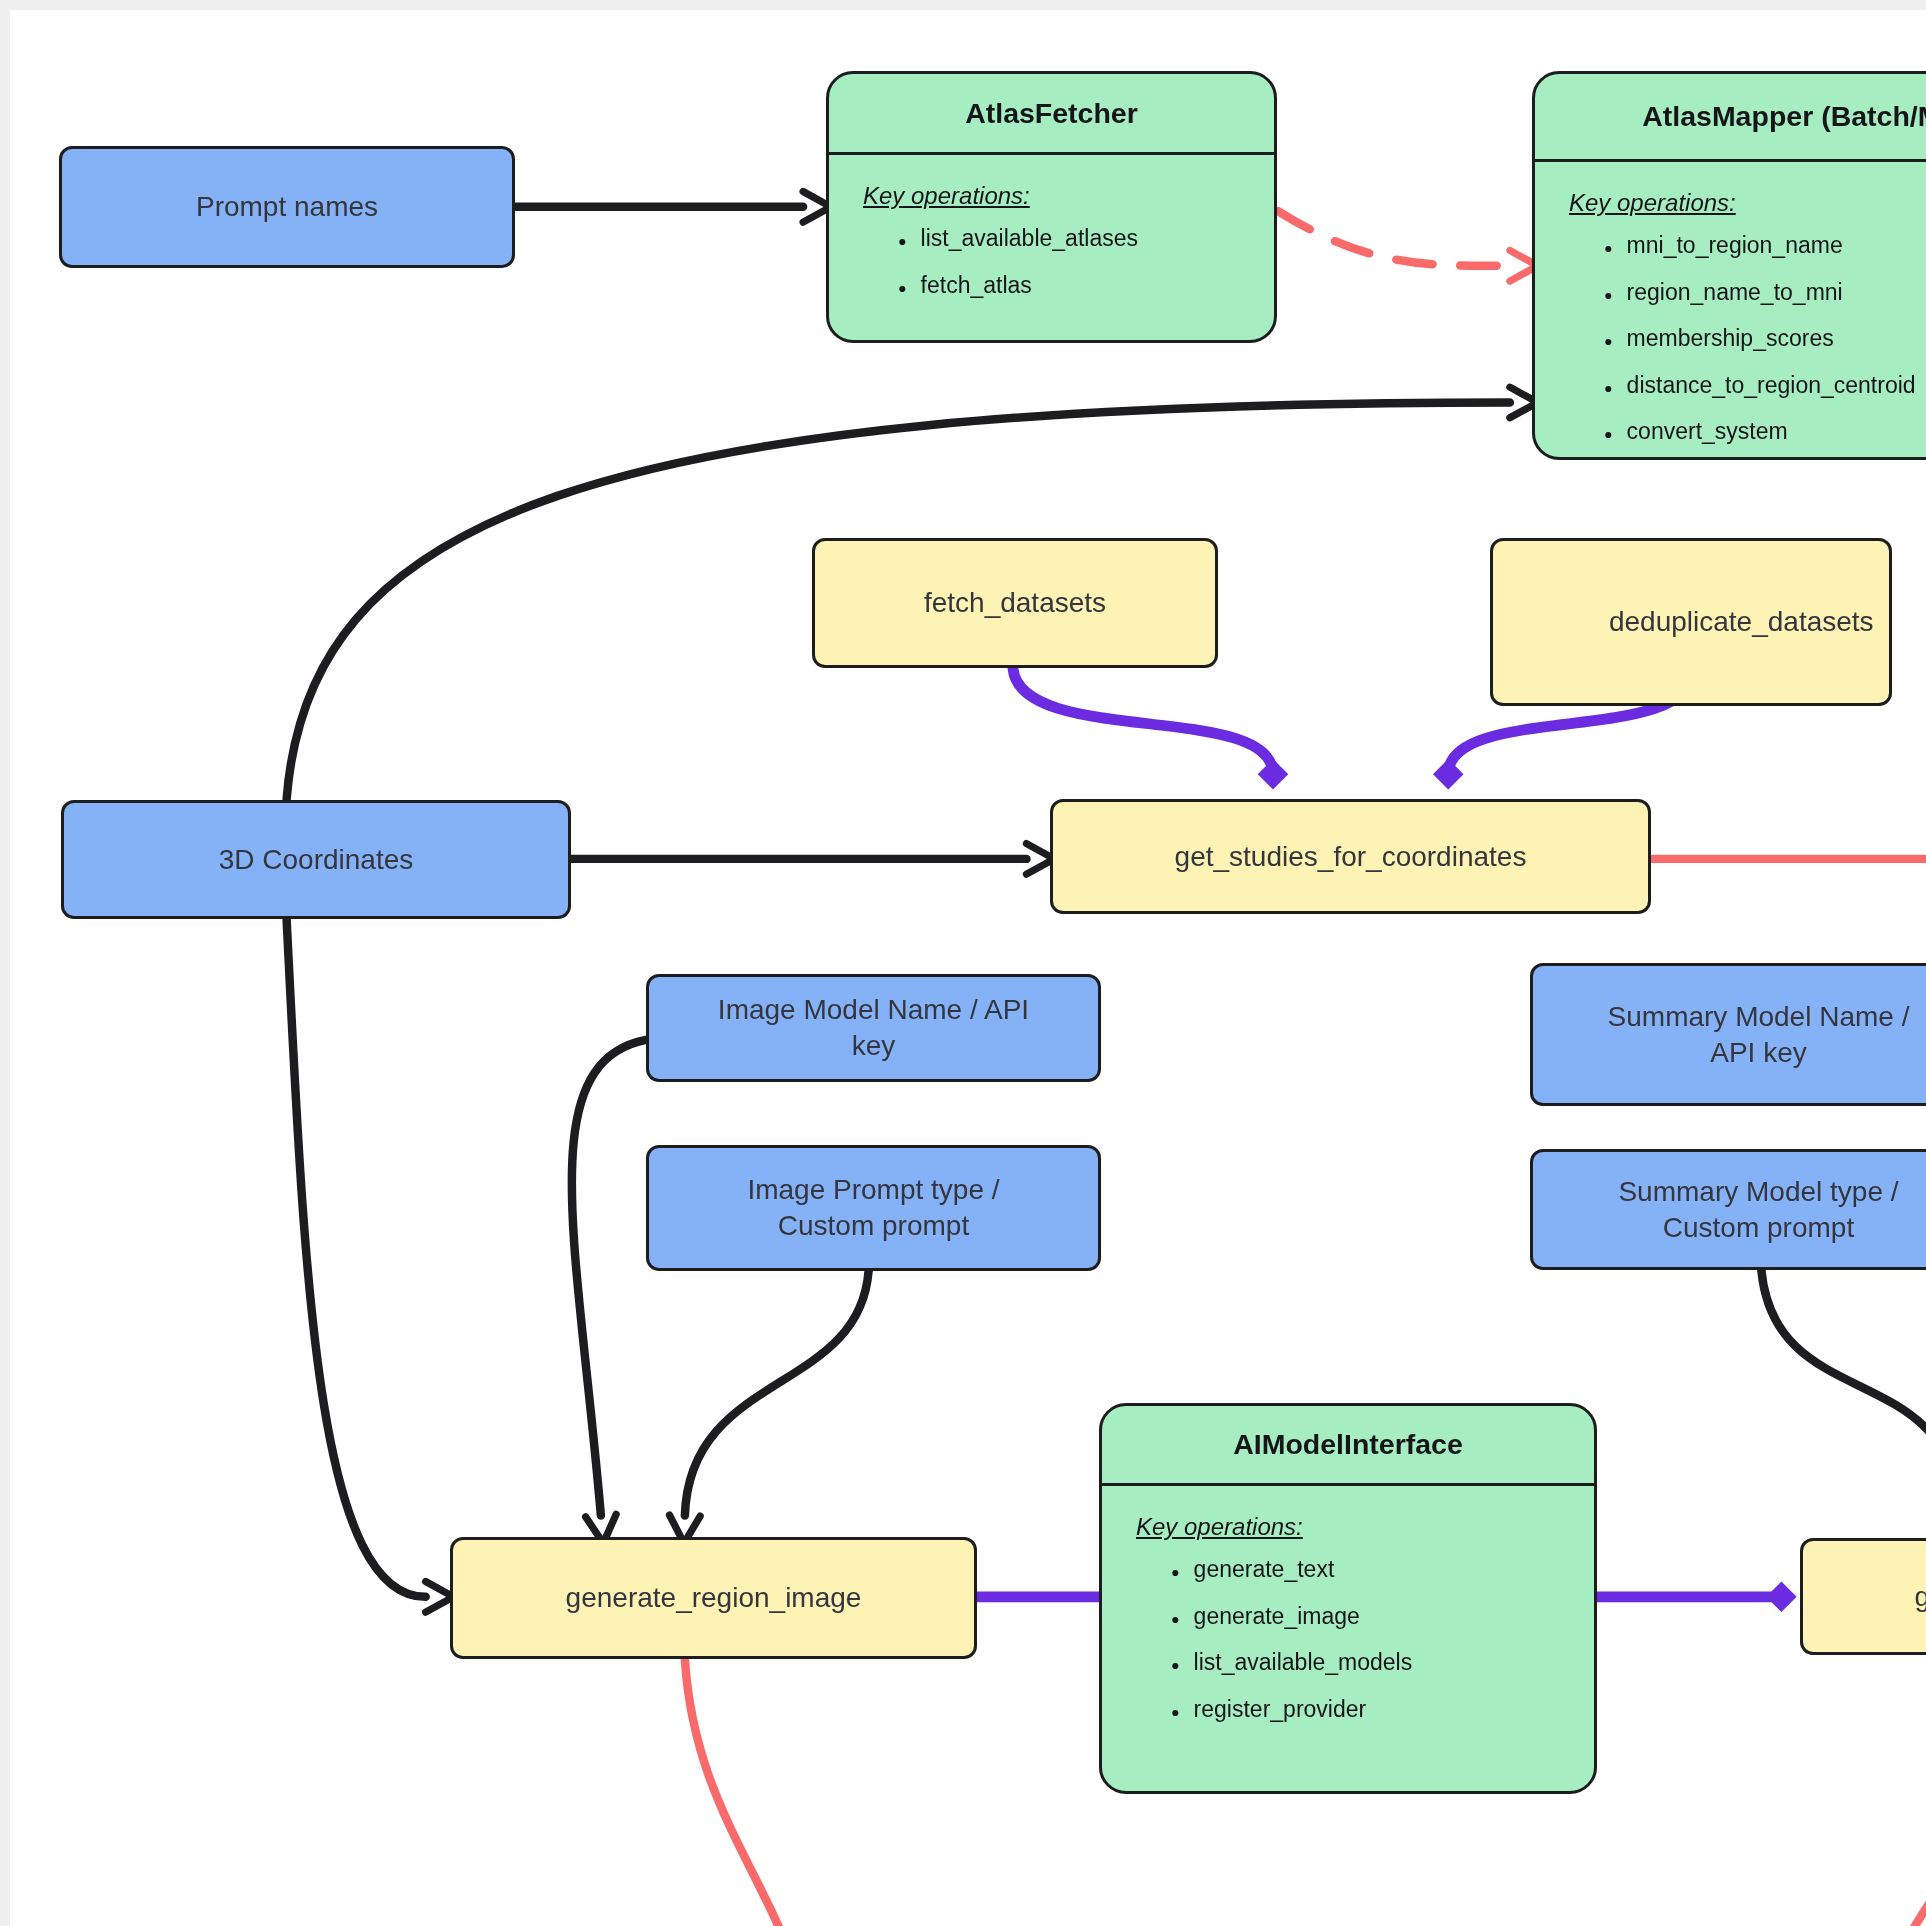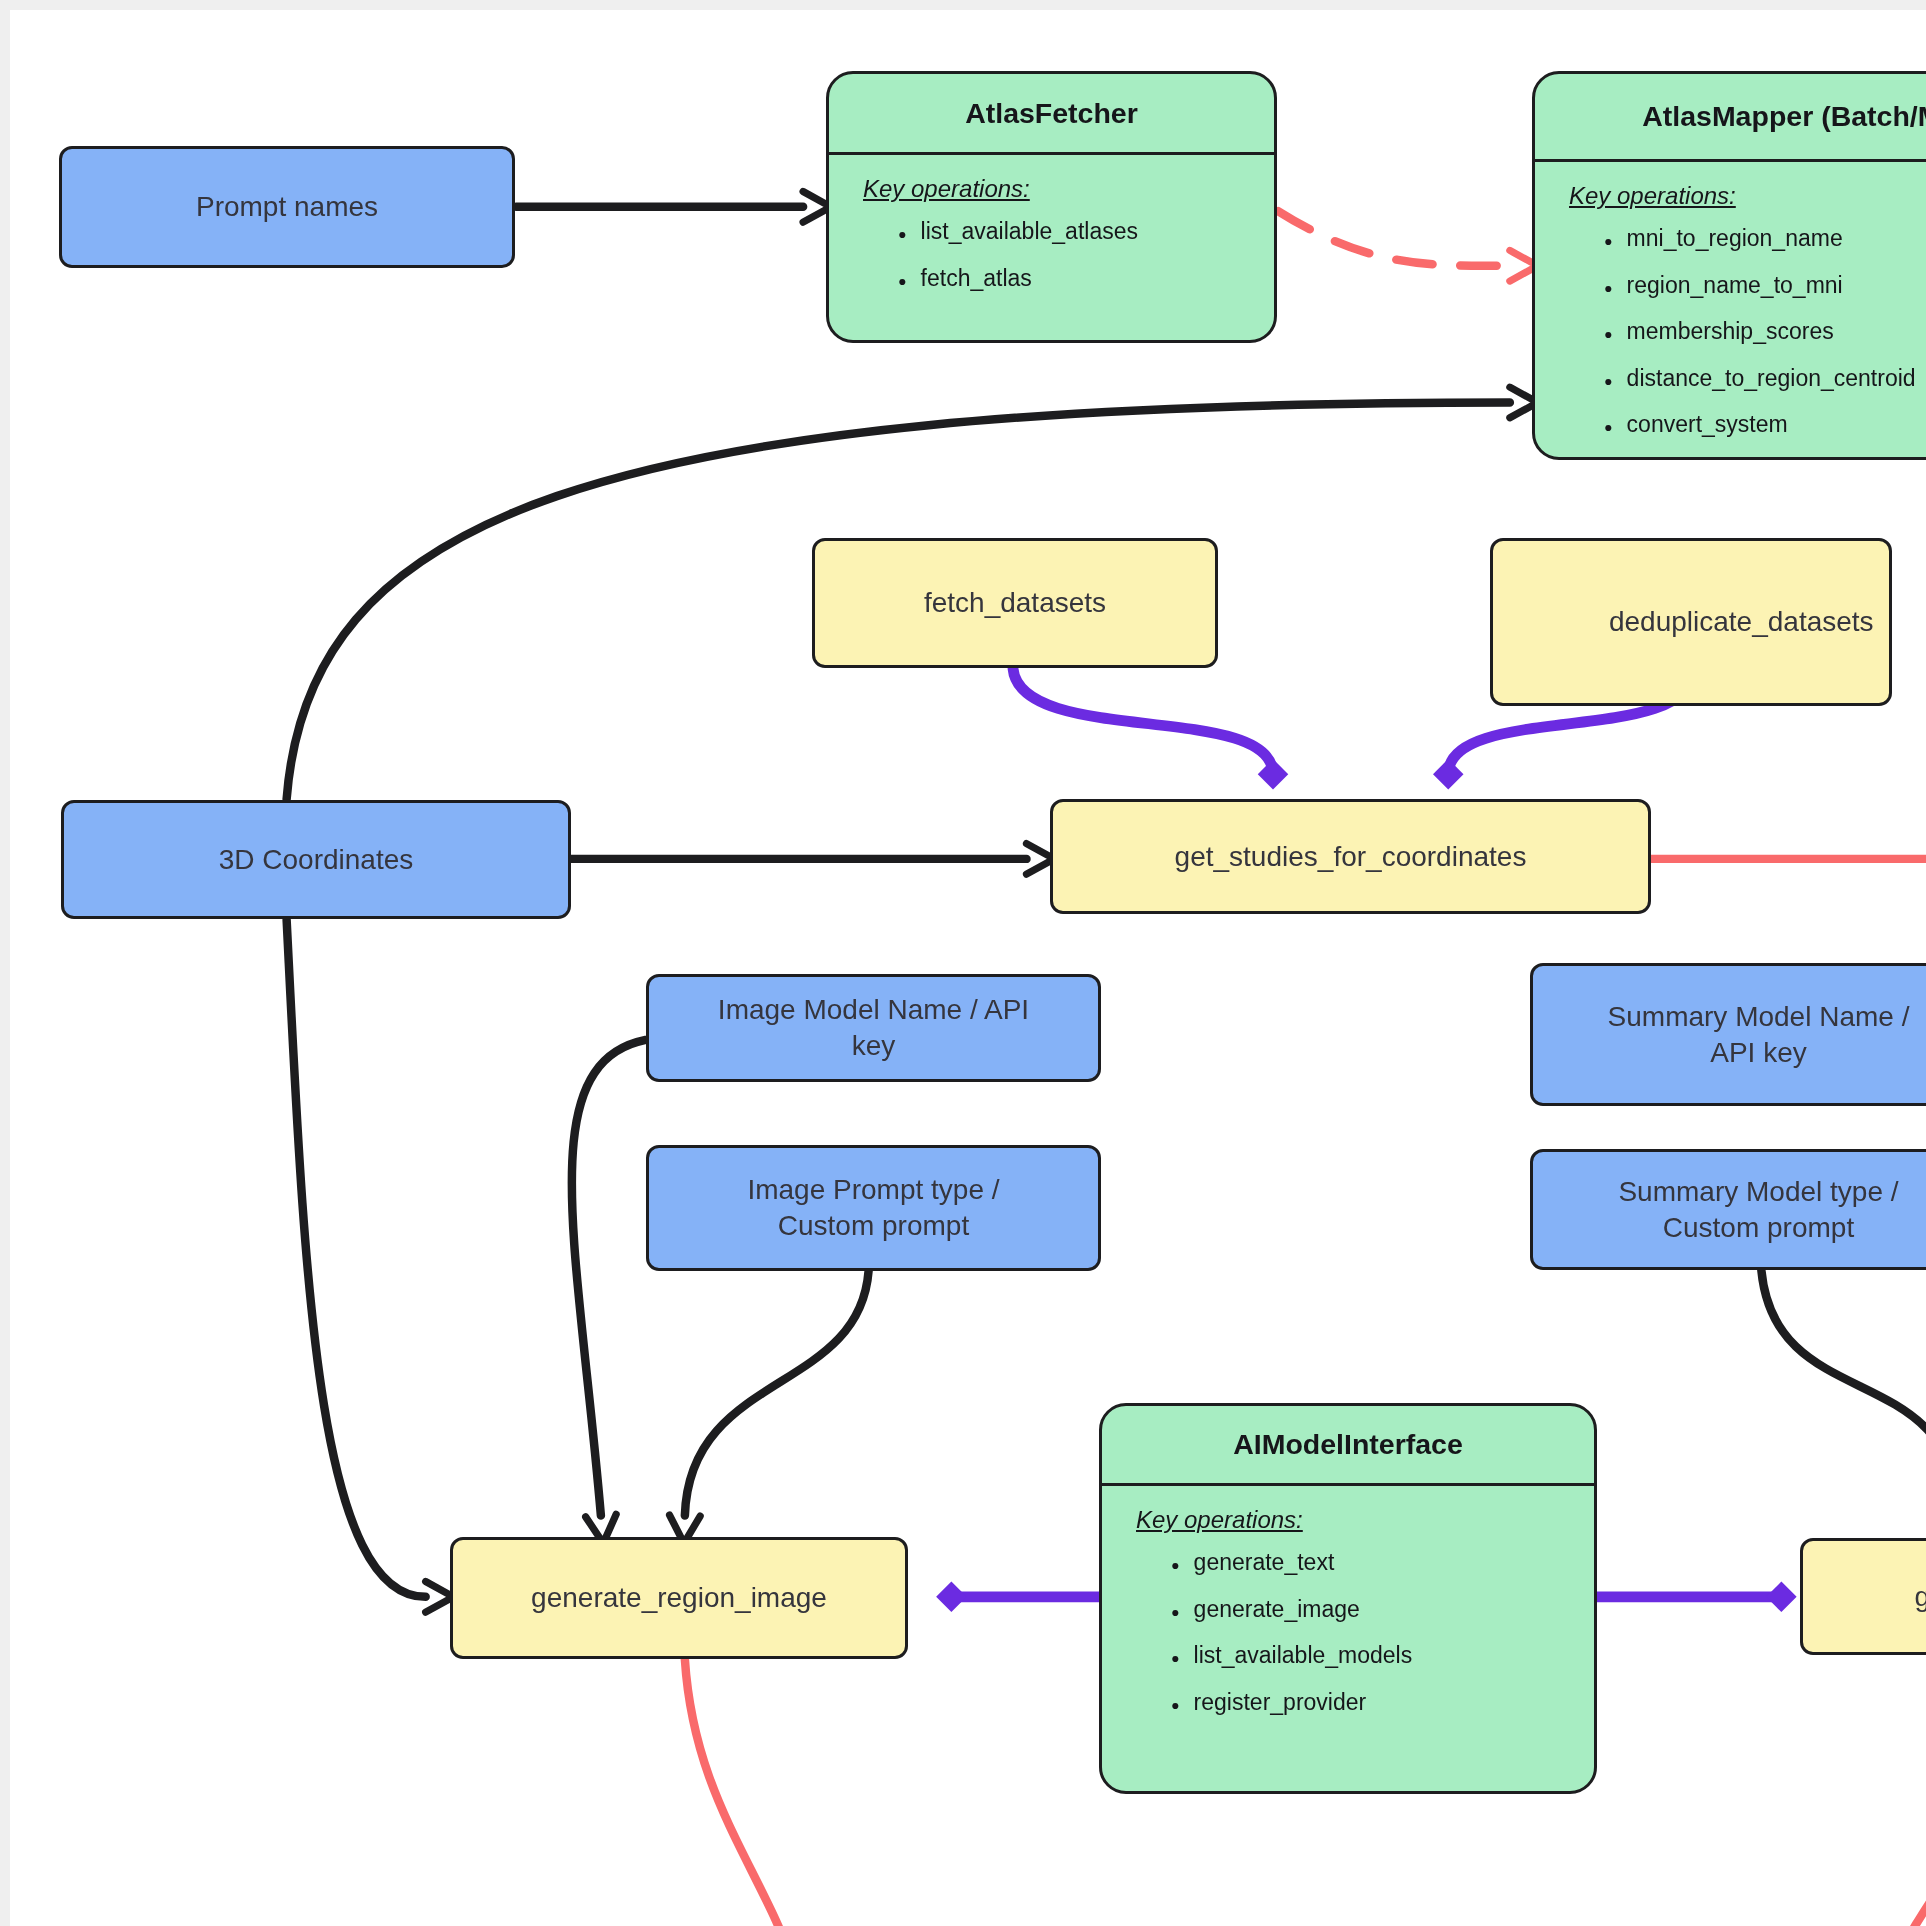--- a/index.html
+++ b/index.html
@@ -9,21 +9,21 @@
   #edges{position:absolute;left:0;top:0;z-index:1;}
   .node{position:absolute;box-sizing:border-box;border:3.5px solid #1d1d1f;border-radius:13px;
         display:flex;align-items:center;justify-content:center;text-align:center;
         color:#35353d;font-size:28px;line-height:1.28;z-index:2;white-space:pre-line;padding:0 15.4px;}
   .blue{background:#85b2f7;}
   .yellow{background:#fcf3b4;}
   .cls{position:absolute;box-sizing:border-box;border:3.5px solid #1d1d1f;border-radius:27px;
        background:#a7edc2;z-index:2;display:flex;flex-direction:column;color:#16161a;}
   .cls-title{box-sizing:border-box;border-bottom:3.1px solid #1d1d1f;display:flex;align-items:center;
        justify-content:center;font-weight:bold;font-size:28.5px;}
-  .cls-body{padding:20px 23px 0 34px;font-size:23px;}
+  .cls-body{padding:20px 23px 0 34px;font-size:23px;margin-top:7px;}
   .ops-heading{font-style:italic;text-decoration:underline;font-size:24px;margin-bottom:5.4px;}
   ul.ops{list-style:none;margin:0;padding:0 0 0 35px;}
   ul.ops li{display:flex;align-items:baseline;gap:14px;line-height:2.02;}
   ul.ops .bullet{font-size:0.62em;}
 </style>
 </head>
 <body>
 
 <div id="page">
 
@@ -89,21 +89,21 @@
 
   <div class="node yellow" style="left:812px;top:538px;width:406px;height:130px;">
     <span>fetch_datasets</span>
   </div>
   <div class="node yellow" style="left:1490px;top:538px;width:402px;height:168px;justify-content:flex-end;">
     <span>deduplicate_datasets</span>
   </div>
   <div class="node yellow" style="left:1050px;top:799px;width:601px;height:115px;">
     <span>get_studies_for_coordinates</span>
   </div>
-  <div class="node yellow" style="left:450px;top:1537px;width:458px;height:122px;">
+  <div class="node yellow" style="left:450px;top:1537px;width:527px;height:122px;">
     <span>generate_region_image</span>
   </div>
   <div class="node yellow" style="left:1800px;top:1538px;width:470px;height:117px;">
     <span>generate_summary</span>
   </div>
 
   <div class="cls" style="left:826px;top:71px;width:451px;height:272px;">
     <div class="cls-title" style="height:81px;">
       <span>AtlasFetcher</span>
     </div>

